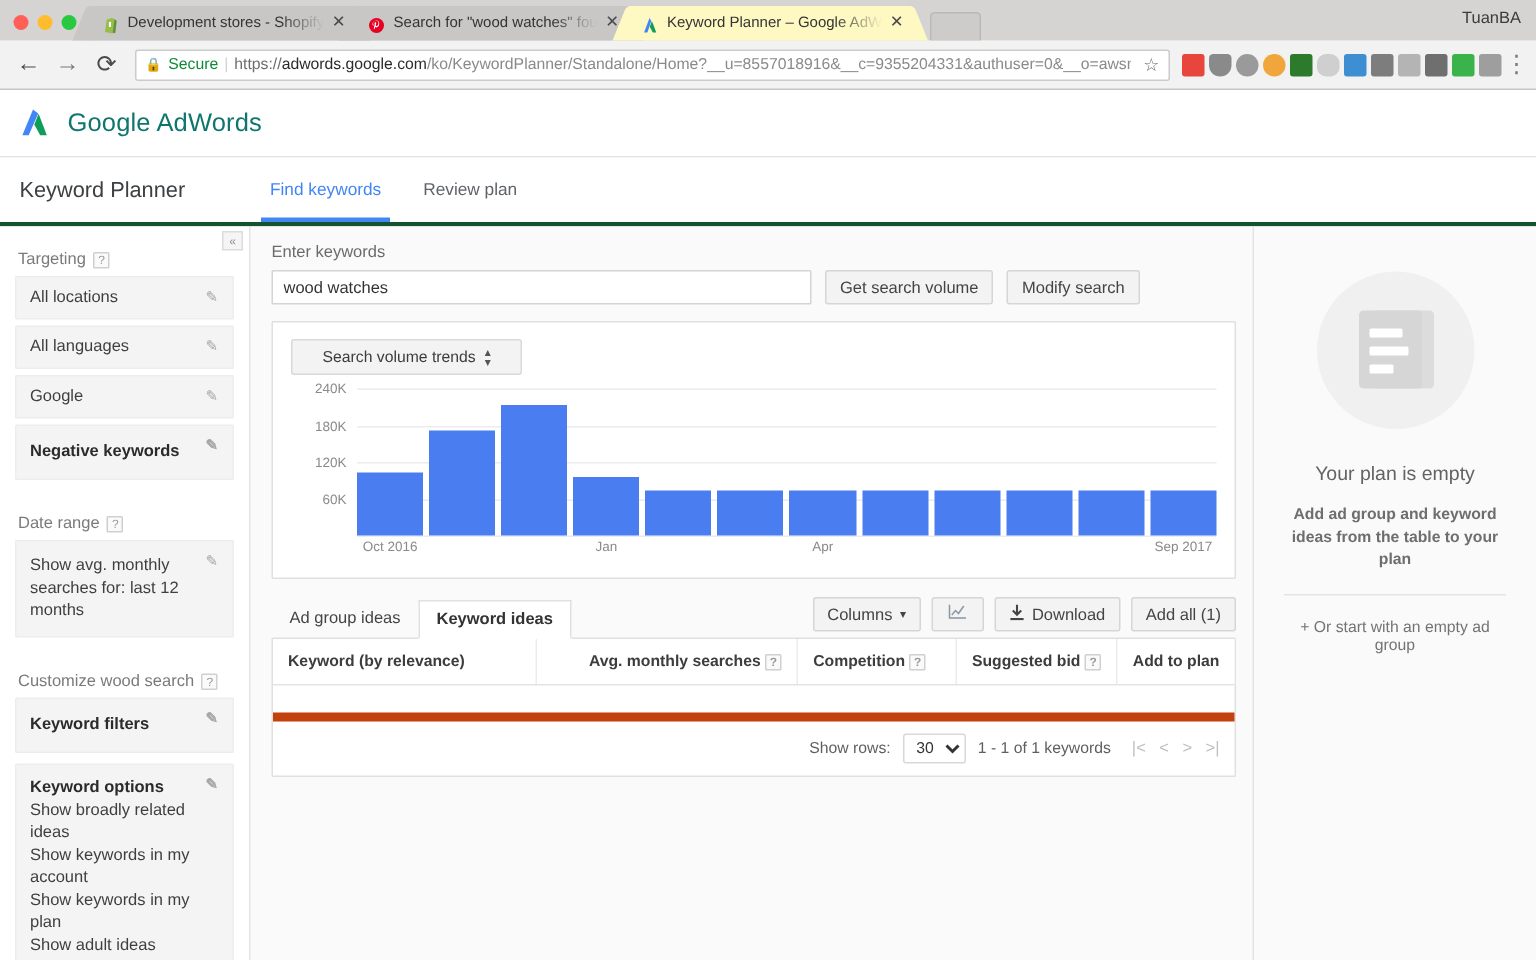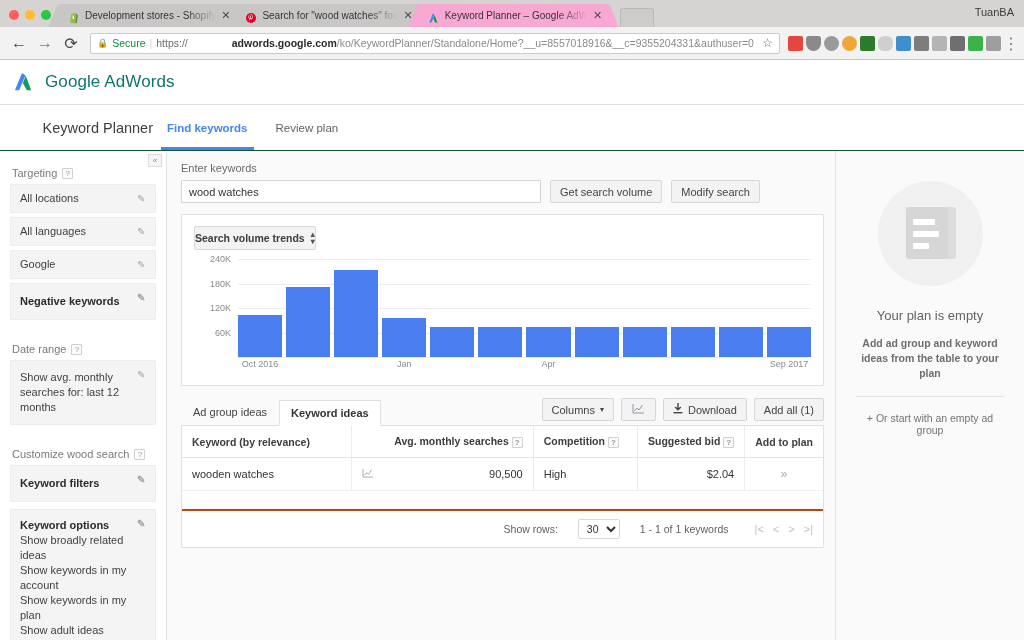--- a/index.html
+++ b/index.html
@@ -28,21 +28,21 @@
     max-width: 210px; min-width: 150px;
     border-top-left-radius: 3px; border-top-right-radius: 3px;
     transform: skew(0deg);
   }
   .tab::before, .tab::after {
     content: ""; position: absolute; bottom: 0;
     width: 11px; height: 23px; background: inherit;
   }
   .tab::before { left: -6px; transform: skewX(-22deg); border-top-left-radius: 3px; }
   .tab::after  { right: -6px; transform: skewX(22deg); border-top-right-radius: 3px; }
-  .tab.active { background: #f9a8d4; z-index: 4; }
+  .tab.active { background: #fef9c3; z-index: 4; }
   .tab .favicon { width: 12px; height: 12px; flex: 0 0 12px; position: relative; z-index: 2; }
   .tab .tab-title {
     font-size: 10px; color: #343434; white-space: nowrap;
     overflow: hidden; flex: 1; position: relative; z-index: 2;
     -webkit-mask-image: linear-gradient(to right, #000 78%, transparent 100%);
             mask-image: linear-gradient(to right, #000 78%, transparent 100%);
   }
   .tab .tab-close {
     font-size: 11px; color: #4a4a4a; position: relative; z-index: 2;
     line-height: 1; cursor: pointer;
@@ -71,46 +71,46 @@
   .omnibox {
     flex: 1; height: 21px; background: #fff;
     border: 1px solid #cbcbcb; border-radius: 2px;
     display: flex; align-items: center; padding: 0 6px;
     margin: 0 6px; font-size: 10.5px; gap: 4px; overflow: hidden;
   }
   .lock { color: #0f8a35; font-size: 9px; }
   .secure-label { color: #0f8a35; font-size: 10.5px; }
   .omni-sep { color: #d2d2d2; }
   .url { color: #8a8a8a; white-space: nowrap; overflow: hidden; flex: 1; }
-  .url b { color: #2b2b2b; font-weight: 700; padding-left: 44px; }
+  .url b { color: #2b2b2b; font-weight: 400; }
   .url .scheme { color: #6d6d6d; }
   .star { color: #6e6e6e; font-size: 12px; margin-left: 4px; }
   .ext-icons { display: flex; align-items: center; gap: 3px; padding-left: 2px; }
   .ext { width: 15px; height: 15px; border-radius: 2px; }
 
   
   .aw-header {
     height: 45px; background: #fff; border-bottom: 1px solid #e2e2e2;
     display: flex; align-items: center; padding-left: 13px; gap: 9px;
   }
   .aw-logo-mark { width: 23px; height: 23px; }
   .aw-logo-text { font-size: 17px; color: #0f766e; letter-spacing: .1px; }
 
   .aw-subhead {
-    height: 46px; background: #fff; border-bottom: 1px solid #14532d;
-    display: flex; align-items: stretch;  text-align: right;
+    height: 46px; background: #fff; border-bottom: 3px solid #14532d;
+    display: flex; align-items: stretch; padding-left: 13px;
   }
   .page-title { font-size: 14.5px; color: #3c4043; align-self: center; width: 153px; }
   .tabs-row { display: flex; align-items: stretch; gap: 0; }
   .aw-tab {
     display: flex; align-items: center; padding: 0 14px;
     font-size: 11.5px; color: #5f6368; cursor: pointer;
     position: relative;
   }
-  .aw-tab.active { color: #4285f4; font-weight: bold; }
+  .aw-tab.active { color: #4285f4; }
   .aw-tab.active::after {
     content: ""; position: absolute; left: 8px; right: 8px; bottom: 0;
     height: 3px; background: #4285f4;
   }
 
   
   .body-row { display: flex; height: 549px; background: #fff; }
 
   .sidebar {
     width: 167px; flex: 0 0 167px; background: #fff;
@@ -165,22 +165,22 @@
     display: inline-flex; align-items: center; gap: 5px;
   }
 
   .chart-card {
     background: #fff; border: 1px solid #e0e0e0; border-radius: 1px;
     padding: 11px 12px 8px 12px; margin-bottom: 12px;
   }
   .trend-select {
     display: inline-flex; align-items: center; gap: 6px;
     background: #f3f3f3; border: 1px solid #d9d9d9; border-radius: 2px;
-    font-size: 10.5px; font-weight: 700; color: #3c3c3c;
-    padding: 4px 0; cursor: pointer; margin-bottom: 9px;
+    font-size: 10.5px; font-weight: 400; color: #3c3c3c;
+    padding: 4px 20px; cursor: pointer; margin-bottom: 9px;
   }
   .trend-select .updown { font-size: 8px; line-height: 7px; color: #555; }
   .chart-axis-title { font-size: 10.5px; color: #7b7b7b; margin-bottom: 4px; }
   .chart-area { position: relative; height: 118px; }
   .chart-plot { position: absolute; left: 44px; right: 0; top: 0; height: 98px; text-align: right; }
   .gridline { position: absolute; left: 0; right: 0; height: 1px; background: #ececec; }
   .ytick {
     position: absolute; right: 100%; margin-right: 7px;
     font-size: 9px; color: #8a8a8a; transform: translateY(-50%);
     white-space: nowrap;
@@ -235,22 +235,22 @@
   table.kw th.ctr, table.kw td.ctr { text-align: center; }
   table.kw td {
     font-size: 11px; color: #333; padding: 9px 10px;
     border-bottom: 1px solid #efefef;
   }
   .cell-div { border-left: 1px solid #ececec; }
   .sparkline-icon { color: #9aa5b1; font-size: 11px; }
   .chev { color: #aaa; font-size: 12px; }
   .tbl-footer {
     display: flex; align-items: center; justify-content: flex-end;
-    gap: 20px; padding: 8px 10px; font-size: 10.5px; color: #5f5f5f;
-    border-top: 2px solid #c2410c;
+    gap: 8px; padding: 8px 10px; font-size: 10.5px; color: #5f5f5f;
+    border-top: 6px solid #c2410c;
   }
   .rows-select {
     border: 1px solid #d8d8d8; background: #fff; border-radius: 2px;
     font-size: 10.5px; padding: 2px 4px; color: #333; cursor: pointer;
     font-family: "Liberation Sans", sans-serif;
   }
   .pager { display: flex; gap: 9px; color: #c0c0c0; font-size: 11px; padding-left: 6px; }
   .pager span { cursor: pointer; }
 
   
@@ -538,37 +538,20 @@
               </th>
               <th class="num cell-div" style="width:14%">
                 <span>Suggested bid</span>
                 <span class="help-q" style="display:inline-block">?</span>
               </th>
               <th class="ctr cell-div" style="width:8%">Add to plan</th>
             </tr>
           </thead>
           <tbody>
             <tr>
-              <td>wooden watches</td>
-              <td class="cell-div">
-                <span class="sparkline-icon">
-                  <svg width="12" height="9" viewBox="0 0 13 10">
-                      <path d="M1 0v9h11" stroke="#9aa5b1" fill="none" stroke-width="1"></path>
-                      <path d="M2.5 7 5 4l2 2 3.5-5" stroke="#9aa5b1" fill="none" stroke-width="1"></path>
-                    </svg>
-                </span>
-              </td>
-              <td class="num">90,500</td>
-              <td class="cell-div">High</td>
-              <td class="num cell-div">$2.04</td>
-              <td class="ctr cell-div">
-                <span class="chev">»</span>
-              </td>
-            </tr>
-            <tr>
               <td colspan="6" style="height:17px;border-bottom:none"></td>
             </tr>
           </tbody>
         </table>
         <div class="tbl-footer">
           <span>Show rows:</span>
           <select class="rows-select">
             <option>30</option>
           </select>
           <span>1 - 1 of 1 keywords</span>

